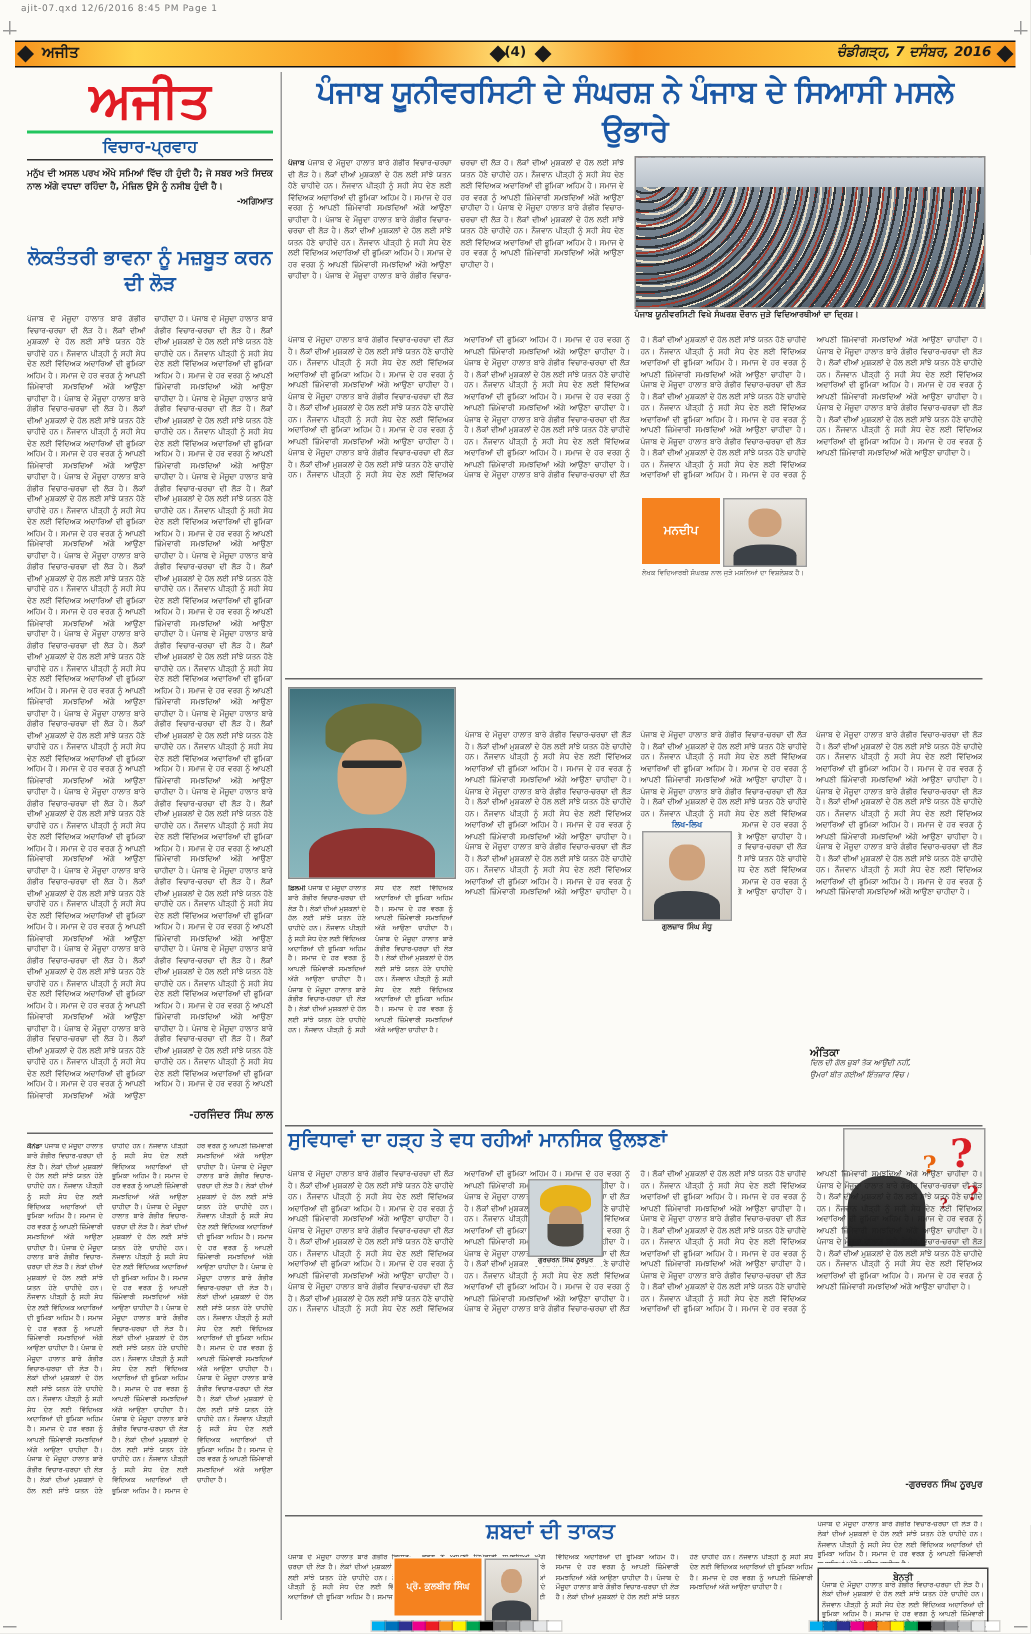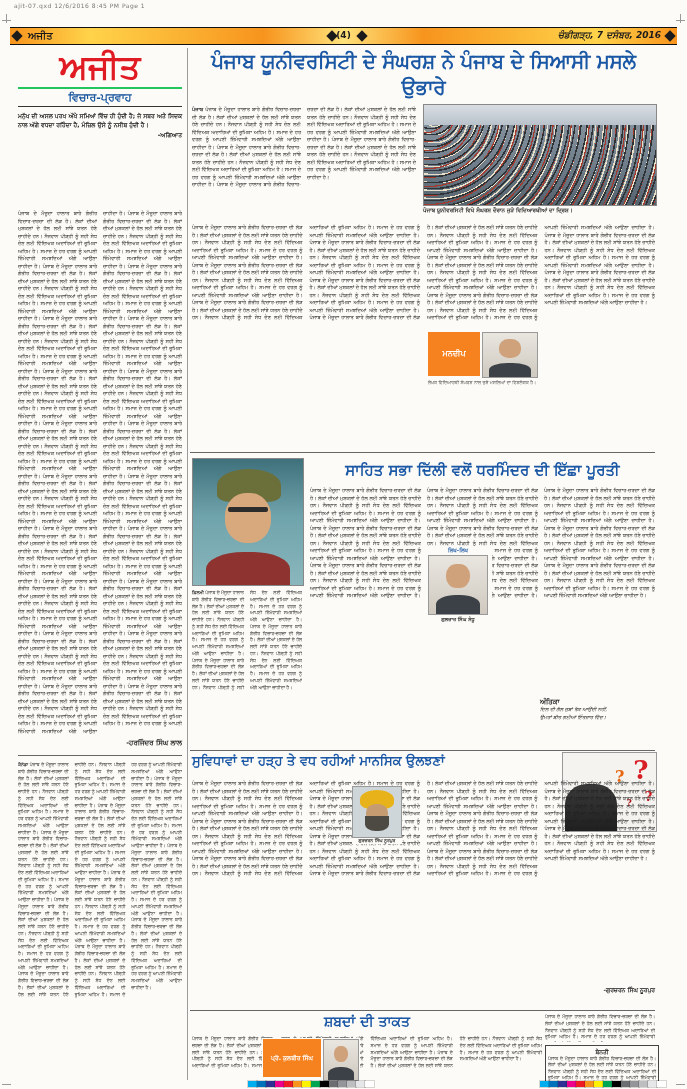--- a/index.html
+++ b/index.html
@@ -162,20 +162,21 @@
   <div class="abs" id="logo-block">
     <div id="logo-name">ਅਜੀਤ</div>
     <div id="logo-tagline">ਵਿਚਾਰ-ਪ੍ਰਵਾਹ</div>
   </div>
 
   <div class="abs" id="quote-block">
     <span>ਮਨੁੱਖ ਦੀ ਅਸਲ ਪਰਖ ਔਖੇ ਸਮਿਆਂ ਵਿੱਚ ਹੀ ਹੁੰਦੀ ਹੈ; ਜੋ ਸਬਰ ਅਤੇ ਸਿਦਕ ਨਾਲ ਅੱਗੇ ਵਧਦਾ ਰਹਿੰਦਾ ਹੈ, ਮੰਜ਼ਿਲ ਉਸੇ ਨੂੰ ਨਸੀਬ ਹੁੰਦੀ ਹੈ।</span>
     <span id="quote-author">-ਅਗਿਆਤ</span>
   </div>
 
+  <div class="abs" id="ed-headline">ਲੋਕਤੰਤਰੀ ਭਾਵਨਾ ਨੂੰ ਮਜ਼ਬੂਤ ਕਰਨ ਦੀ ਲੋੜ</div>
 
   <div class="abs body-text cols2" id="ed-body">
     <span>ਪੰਜਾਬ ਦੇ ਮੌਜੂਦਾ ਹਾਲਾਤ ਬਾਰੇ ਗੰਭੀਰ ਵਿਚਾਰ-ਚਰਚਾ ਦੀ ਲੋੜ ਹੈ। ਲੋਕਾਂ ਦੀਆਂ ਮੁਸ਼ਕਲਾਂ ਦੇ ਹੱਲ ਲਈ ਸਾਂਝੇ ਯਤਨ ਹੋਣੇ ਚਾਹੀਦੇ ਹਨ। ਨੌਜਵਾਨ ਪੀੜ੍ਹੀ ਨੂੰ ਸਹੀ ਸੇਧ ਦੇਣ ਲਈ ਵਿੱਦਿਅਕ ਅਦਾਰਿਆਂ ਦੀ ਭੂਮਿਕਾ ਅਹਿਮ ਹੈ। ਸਮਾਜ ਦੇ ਹਰ ਵਰਗ ਨੂੰ ਆਪਣੀ ਜ਼ਿੰਮੇਵਾਰੀ ਸਮਝਦਿਆਂ ਅੱਗੇ ਆਉਣਾ ਚਾਹੀਦਾ ਹੈ। ਪੰਜਾਬ ਦੇ ਮੌਜੂਦਾ ਹਾਲਾਤ ਬਾਰੇ ਗੰਭੀਰ ਵਿਚਾਰ-ਚਰਚਾ ਦੀ ਲੋੜ ਹੈ। ਲੋਕਾਂ ਦੀਆਂ ਮੁਸ਼ਕਲਾਂ ਦੇ ਹੱਲ ਲਈ ਸਾਂਝੇ ਯਤਨ ਹੋਣੇ ਚਾਹੀਦੇ ਹਨ। ਨੌਜਵਾਨ ਪੀੜ੍ਹੀ ਨੂੰ ਸਹੀ ਸੇਧ ਦੇਣ ਲਈ ਵਿੱਦਿਅਕ ਅਦਾਰਿਆਂ ਦੀ ਭੂਮਿਕਾ ਅਹਿਮ ਹੈ। ਸਮਾਜ ਦੇ ਹਰ ਵਰਗ ਨੂੰ ਆਪਣੀ ਜ਼ਿੰਮੇਵਾਰੀ ਸਮਝਦਿਆਂ ਅੱਗੇ ਆਉਣਾ ਚਾਹੀਦਾ ਹੈ। ਪੰਜਾਬ ਦੇ ਮੌਜੂਦਾ ਹਾਲਾਤ ਬਾਰੇ ਗੰਭੀਰ ਵਿਚਾਰ-ਚਰਚਾ ਦੀ ਲੋੜ ਹੈ। ਲੋਕਾਂ ਦੀਆਂ ਮੁਸ਼ਕਲਾਂ ਦੇ ਹੱਲ ਲਈ ਸਾਂਝੇ ਯਤਨ ਹੋਣੇ ਚਾਹੀਦੇ ਹਨ। ਨੌਜਵਾਨ ਪੀੜ੍ਹੀ ਨੂੰ ਸਹੀ ਸੇਧ ਦੇਣ ਲਈ ਵਿੱਦਿਅਕ ਅਦਾਰਿਆਂ ਦੀ ਭੂਮਿਕਾ ਅਹਿਮ ਹੈ। ਸਮਾਜ ਦੇ ਹਰ ਵਰਗ ਨੂੰ ਆਪਣੀ ਜ਼ਿੰਮੇਵਾਰੀ ਸਮਝਦਿਆਂ ਅੱਗੇ ਆਉਣਾ ਚਾਹੀਦਾ ਹੈ। ਪੰਜਾਬ ਦੇ ਮੌਜੂਦਾ ਹਾਲਾਤ ਬਾਰੇ ਗੰਭੀਰ ਵਿਚਾਰ-ਚਰਚਾ ਦੀ ਲੋੜ ਹੈ। ਲੋਕਾਂ ਦੀਆਂ ਮੁਸ਼ਕਲਾਂ ਦੇ ਹੱਲ ਲਈ ਸਾਂਝੇ ਯਤਨ ਹੋਣੇ ਚਾਹੀਦੇ ਹਨ। ਨੌਜਵਾਨ ਪੀੜ੍ਹੀ ਨੂੰ ਸਹੀ ਸੇਧ ਦੇਣ ਲਈ ਵਿੱਦਿਅਕ ਅਦਾਰਿਆਂ ਦੀ ਭੂਮਿਕਾ ਅਹਿਮ ਹੈ। ਸਮਾਜ ਦੇ ਹਰ ਵਰਗ ਨੂੰ ਆਪਣੀ ਜ਼ਿੰਮੇਵਾਰੀ ਸਮਝਦਿਆਂ ਅੱਗੇ ਆਉਣਾ ਚਾਹੀਦਾ ਹੈ। ਪੰਜਾਬ ਦੇ ਮੌਜੂਦਾ ਹਾਲਾਤ ਬਾਰੇ ਗੰਭੀਰ ਵਿਚਾਰ-ਚਰਚਾ ਦੀ ਲੋੜ ਹੈ। ਲੋਕਾਂ ਦੀਆਂ ਮੁਸ਼ਕਲਾਂ ਦੇ ਹੱਲ ਲਈ ਸਾਂਝੇ ਯਤਨ ਹੋਣੇ ਚਾਹੀਦੇ ਹਨ। ਨੌਜਵਾਨ ਪੀੜ੍ਹੀ ਨੂੰ ਸਹੀ ਸੇਧ ਦੇਣ ਲਈ ਵਿੱਦਿਅਕ ਅਦਾਰਿਆਂ ਦੀ ਭੂਮਿਕਾ ਅਹਿਮ ਹੈ। ਸਮਾਜ ਦੇ ਹਰ ਵਰਗ ਨੂੰ ਆਪਣੀ ਜ਼ਿੰਮੇਵਾਰੀ ਸਮਝਦਿਆਂ ਅੱਗੇ ਆਉਣਾ ਚਾਹੀਦਾ ਹੈ। ਪੰਜਾਬ ਦੇ ਮੌਜੂਦਾ ਹਾਲਾਤ ਬਾਰੇ ਗੰਭੀਰ ਵਿਚਾਰ-ਚਰਚਾ ਦੀ ਲੋੜ ਹੈ। ਲੋਕਾਂ ਦੀਆਂ ਮੁਸ਼ਕਲਾਂ ਦੇ ਹੱਲ ਲਈ ਸਾਂਝੇ ਯਤਨ ਹੋਣੇ ਚਾਹੀਦੇ ਹਨ। ਨੌਜਵਾਨ ਪੀੜ੍ਹੀ ਨੂੰ ਸਹੀ ਸੇਧ ਦੇਣ ਲਈ ਵਿੱਦਿਅਕ ਅਦਾਰਿਆਂ ਦੀ ਭੂਮਿਕਾ ਅਹਿਮ ਹੈ। ਸਮਾਜ ਦੇ ਹਰ ਵਰਗ ਨੂੰ ਆਪਣੀ ਜ਼ਿੰਮੇਵਾਰੀ ਸਮਝਦਿਆਂ ਅੱਗੇ ਆਉਣਾ ਚਾਹੀਦਾ ਹੈ। ਪੰਜਾਬ ਦੇ ਮੌਜੂਦਾ ਹਾਲਾਤ ਬਾਰੇ ਗੰਭੀਰ ਵਿਚਾਰ-ਚਰਚਾ ਦੀ ਲੋੜ ਹੈ। ਲੋਕਾਂ ਦੀਆਂ ਮੁਸ਼ਕਲਾਂ ਦੇ ਹੱਲ ਲਈ ਸਾਂਝੇ ਯਤਨ ਹੋਣੇ ਚਾਹੀਦੇ ਹਨ। ਨੌਜਵਾਨ ਪੀੜ੍ਹੀ ਨੂੰ ਸਹੀ ਸੇਧ ਦੇਣ ਲਈ ਵਿੱਦਿਅਕ ਅਦਾਰਿਆਂ ਦੀ ਭੂਮਿਕਾ ਅਹਿਮ ਹੈ। ਸਮਾਜ ਦੇ ਹਰ ਵਰਗ ਨੂੰ ਆਪਣੀ ਜ਼ਿੰਮੇਵਾਰੀ ਸਮਝਦਿਆਂ ਅੱਗੇ ਆਉਣਾ ਚਾਹੀਦਾ ਹੈ। ਪੰਜਾਬ ਦੇ ਮੌਜੂਦਾ ਹਾਲਾਤ ਬਾਰੇ ਗੰਭੀਰ ਵਿਚਾਰ-ਚਰਚਾ ਦੀ ਲੋੜ ਹੈ। ਲੋਕਾਂ ਦੀਆਂ ਮੁਸ਼ਕਲਾਂ ਦੇ ਹੱਲ ਲਈ ਸਾਂਝੇ ਯਤਨ ਹੋਣੇ ਚਾਹੀਦੇ ਹਨ। ਨੌਜਵਾਨ ਪੀੜ੍ਹੀ ਨੂੰ ਸਹੀ ਸੇਧ ਦੇਣ ਲਈ ਵਿੱਦਿਅਕ ਅਦਾਰਿਆਂ ਦੀ ਭੂਮਿਕਾ ਅਹਿਮ ਹੈ। ਸਮਾਜ ਦੇ ਹਰ ਵਰਗ ਨੂੰ ਆਪਣੀ ਜ਼ਿੰਮੇਵਾਰੀ ਸਮਝਦਿਆਂ ਅੱਗੇ ਆਉਣਾ ਚਾਹੀਦਾ ਹੈ। ਪੰਜਾਬ ਦੇ ਮੌਜੂਦਾ ਹਾਲਾਤ ਬਾਰੇ ਗੰਭੀਰ ਵਿਚਾਰ-ਚਰਚਾ ਦੀ ਲੋੜ ਹੈ। ਲੋਕਾਂ ਦੀਆਂ ਮੁਸ਼ਕਲਾਂ ਦੇ ਹੱਲ ਲਈ ਸਾਂਝੇ ਯਤਨ ਹੋਣੇ ਚਾਹੀਦੇ ਹਨ। ਨੌਜਵਾਨ ਪੀੜ੍ਹੀ ਨੂੰ ਸਹੀ ਸੇਧ ਦੇਣ ਲਈ ਵਿੱਦਿਅਕ ਅਦਾਰਿਆਂ ਦੀ ਭੂਮਿਕਾ ਅਹਿਮ ਹੈ। ਸਮਾਜ ਦੇ ਹਰ ਵਰਗ ਨੂੰ ਆਪਣੀ ਜ਼ਿੰਮੇਵਾਰੀ ਸਮਝਦਿਆਂ ਅੱਗੇ ਆਉਣਾ ਚਾਹੀਦਾ ਹੈ। ਪੰਜਾਬ ਦੇ ਮੌਜੂਦਾ ਹਾਲਾਤ ਬਾਰੇ ਗੰਭੀਰ ਵਿਚਾਰ-ਚਰਚਾ ਦੀ ਲੋੜ ਹੈ। ਲੋਕਾਂ ਦੀਆਂ ਮੁਸ਼ਕਲਾਂ ਦੇ ਹੱਲ ਲਈ ਸਾਂਝੇ ਯਤਨ ਹੋਣੇ ਚਾਹੀਦੇ ਹਨ। ਨੌਜਵਾਨ ਪੀੜ੍ਹੀ ਨੂੰ ਸਹੀ ਸੇਧ ਦੇਣ ਲਈ ਵਿੱਦਿਅਕ ਅਦਾਰਿਆਂ ਦੀ ਭੂਮਿਕਾ ਅਹਿਮ ਹੈ। ਸਮਾਜ ਦੇ ਹਰ ਵਰਗ ਨੂੰ ਆਪਣੀ ਜ਼ਿੰਮੇਵਾਰੀ ਸਮਝਦਿਆਂ ਅੱਗੇ ਆਉਣਾ ਚਾਹੀਦਾ ਹੈ। ਪੰਜਾਬ ਦੇ ਮੌਜੂਦਾ ਹਾਲਾਤ ਬਾਰੇ ਗੰਭੀਰ ਵਿਚਾਰ-ਚਰਚਾ ਦੀ ਲੋੜ ਹੈ। ਲੋਕਾਂ ਦੀਆਂ ਮੁਸ਼ਕਲਾਂ ਦੇ ਹੱਲ ਲਈ ਸਾਂਝੇ ਯਤਨ ਹੋਣੇ ਚਾਹੀਦੇ ਹਨ। ਨੌਜਵਾਨ ਪੀੜ੍ਹੀ ਨੂੰ ਸਹੀ ਸੇਧ ਦੇਣ ਲਈ ਵਿੱਦਿਅਕ ਅਦਾਰਿਆਂ ਦੀ ਭੂਮਿਕਾ ਅਹਿਮ ਹੈ। ਸਮਾਜ ਦੇ ਹਰ ਵਰਗ ਨੂੰ ਆਪਣੀ ਜ਼ਿੰਮੇਵਾਰੀ ਸਮਝਦਿਆਂ ਅੱਗੇ ਆਉਣਾ ਚਾਹੀਦਾ ਹੈ। ਪੰਜਾਬ ਦੇ ਮੌਜੂਦਾ ਹਾਲਾਤ ਬਾਰੇ ਗੰਭੀਰ ਵਿਚਾਰ-ਚਰਚਾ ਦੀ ਲੋੜ ਹੈ। ਲੋਕਾਂ ਦੀਆਂ ਮੁਸ਼ਕਲਾਂ ਦੇ ਹੱਲ ਲਈ ਸਾਂਝੇ ਯਤਨ ਹੋਣੇ ਚਾਹੀਦੇ ਹਨ। ਨੌਜਵਾਨ ਪੀੜ੍ਹੀ ਨੂੰ ਸਹੀ ਸੇਧ ਦੇਣ ਲਈ ਵਿੱਦਿਅਕ ਅਦਾਰਿਆਂ ਦੀ ਭੂਮਿਕਾ ਅਹਿਮ ਹੈ। ਸਮਾਜ ਦੇ ਹਰ ਵਰਗ ਨੂੰ ਆਪਣੀ ਜ਼ਿੰਮੇਵਾਰੀ ਸਮਝਦਿਆਂ ਅੱਗੇ ਆਉਣਾ ਚਾਹੀਦਾ ਹੈ। ਪੰਜਾਬ ਦੇ ਮੌਜੂਦਾ ਹਾਲਾਤ ਬਾਰੇ ਗੰਭੀਰ ਵਿਚਾਰ-ਚਰਚਾ ਦੀ ਲੋੜ ਹੈ। ਲੋਕਾਂ ਦੀਆਂ ਮੁਸ਼ਕਲਾਂ ਦੇ ਹੱਲ ਲਈ ਸਾਂਝੇ ਯਤਨ ਹੋਣੇ ਚਾਹੀਦੇ ਹਨ। ਨੌਜਵਾਨ ਪੀੜ੍ਹੀ ਨੂੰ ਸਹੀ ਸੇਧ ਦੇਣ ਲਈ ਵਿੱਦਿਅਕ ਅਦਾਰਿਆਂ ਦੀ ਭੂਮਿਕਾ ਅਹਿਮ ਹੈ। ਸਮਾਜ ਦੇ ਹਰ ਵਰਗ ਨੂੰ ਆਪਣੀ ਜ਼ਿੰਮੇਵਾਰੀ ਸਮਝਦਿਆਂ ਅੱਗੇ ਆਉਣਾ ਚਾਹੀਦਾ ਹੈ। ਪੰਜਾਬ ਦੇ ਮੌਜੂਦਾ ਹਾਲਾਤ ਬਾਰੇ ਗੰਭੀਰ ਵਿਚਾਰ-ਚਰਚਾ ਦੀ ਲੋੜ ਹੈ। ਲੋਕਾਂ ਦੀਆਂ ਮੁਸ਼ਕਲਾਂ ਦੇ ਹੱਲ ਲਈ ਸਾਂਝੇ ਯਤਨ ਹੋਣੇ ਚਾਹੀਦੇ ਹਨ। ਨੌਜਵਾਨ ਪੀੜ੍ਹੀ ਨੂੰ ਸਹੀ ਸੇਧ ਦੇਣ ਲਈ ਵਿੱਦਿਅਕ ਅਦਾਰਿਆਂ ਦੀ ਭੂਮਿਕਾ ਅਹਿਮ ਹੈ। ਸਮਾਜ ਦੇ ਹਰ ਵਰਗ ਨੂੰ ਆਪਣੀ ਜ਼ਿੰਮੇਵਾਰੀ ਸਮਝਦਿਆਂ ਅੱਗੇ ਆਉਣਾ ਚਾਹੀਦਾ ਹੈ। ਪੰਜਾਬ ਦੇ ਮੌਜੂਦਾ ਹਾਲਾਤ ਬਾਰੇ ਗੰਭੀਰ ਵਿਚਾਰ-ਚਰਚਾ ਦੀ ਲੋੜ ਹੈ। ਲੋਕਾਂ ਦੀਆਂ ਮੁਸ਼ਕਲਾਂ ਦੇ ਹੱਲ ਲਈ ਸਾਂਝੇ ਯਤਨ ਹੋਣੇ ਚਾਹੀਦੇ ਹਨ। ਨੌਜਵਾਨ ਪੀੜ੍ਹੀ ਨੂੰ ਸਹੀ ਸੇਧ ਦੇਣ ਲਈ ਵਿੱਦਿਅਕ ਅਦਾਰਿਆਂ ਦੀ ਭੂਮਿਕਾ ਅਹਿਮ ਹੈ। ਸਮਾਜ ਦੇ ਹਰ ਵਰਗ ਨੂੰ ਆਪਣੀ ਜ਼ਿੰਮੇਵਾਰੀ ਸਮਝਦਿਆਂ ਅੱਗੇ ਆਉਣਾ ਚਾਹੀਦਾ ਹੈ। ਪੰਜਾਬ ਦੇ ਮੌਜੂਦਾ ਹਾਲਾਤ ਬਾਰੇ ਗੰਭੀਰ ਵਿਚਾਰ-ਚਰਚਾ ਦੀ ਲੋੜ ਹੈ। ਲੋਕਾਂ ਦੀਆਂ ਮੁਸ਼ਕਲਾਂ ਦੇ ਹੱਲ ਲਈ ਸਾਂਝੇ ਯਤਨ ਹੋਣੇ ਚਾਹੀਦੇ ਹਨ। ਨੌਜਵਾਨ ਪੀੜ੍ਹੀ ਨੂੰ ਸਹੀ ਸੇਧ ਦੇਣ ਲਈ ਵਿੱਦਿਅਕ ਅਦਾਰਿਆਂ ਦੀ ਭੂਮਿਕਾ ਅਹਿਮ ਹੈ। ਸਮਾਜ ਦੇ ਹਰ ਵਰਗ ਨੂੰ ਆਪਣੀ ਜ਼ਿੰਮੇਵਾਰੀ ਸਮਝਦਿਆਂ ਅੱਗੇ ਆਉਣਾ ਚਾਹੀਦਾ ਹੈ। ਪੰਜਾਬ ਦੇ ਮੌਜੂਦਾ ਹਾਲਾਤ ਬਾਰੇ ਗੰਭੀਰ ਵਿਚਾਰ-ਚਰਚਾ ਦੀ ਲੋੜ ਹੈ। ਲੋਕਾਂ ਦੀਆਂ ਮੁਸ਼ਕਲਾਂ ਦੇ ਹੱਲ ਲਈ ਸਾਂਝੇ ਯਤਨ ਹੋਣੇ ਚਾਹੀਦੇ ਹਨ। ਨੌਜਵਾਨ ਪੀੜ੍ਹੀ ਨੂੰ ਸਹੀ ਸੇਧ ਦੇਣ ਲਈ ਵਿੱਦਿਅਕ ਅਦਾਰਿਆਂ ਦੀ ਭੂਮਿਕਾ ਅਹਿਮ ਹੈ। ਸਮਾਜ ਦੇ ਹਰ ਵਰਗ ਨੂੰ ਆਪਣੀ ਜ਼ਿੰਮੇਵਾਰੀ ਸਮਝਦਿਆਂ ਅੱਗੇ ਆਉਣਾ ਚਾਹੀਦਾ ਹੈ। ਪੰਜਾਬ ਦੇ ਮੌਜੂਦਾ ਹਾਲਾਤ ਬਾਰੇ ਗੰਭੀਰ ਵਿਚਾਰ-ਚਰਚਾ ਦੀ ਲੋੜ ਹੈ। ਲੋਕਾਂ ਦੀਆਂ ਮੁਸ਼ਕਲਾਂ ਦੇ ਹੱਲ ਲਈ ਸਾਂਝੇ ਯਤਨ ਹੋਣੇ ਚਾਹੀਦੇ ਹਨ। ਨੌਜਵਾਨ ਪੀੜ੍ਹੀ ਨੂੰ ਸਹੀ ਸੇਧ ਦੇਣ ਲਈ ਵਿੱਦਿਅਕ ਅਦਾਰਿਆਂ ਦੀ ਭੂਮਿਕਾ ਅਹਿਮ ਹੈ। ਸਮਾਜ ਦੇ ਹਰ ਵਰਗ ਨੂੰ ਆਪਣੀ ਜ਼ਿੰਮੇਵਾਰੀ ਸਮਝਦਿਆਂ ਅੱਗੇ ਆਉਣਾ ਚਾਹੀਦਾ ਹੈ। ਪੰਜਾਬ ਦੇ ਮੌਜੂਦਾ ਹਾਲਾਤ ਬਾਰੇ ਗੰਭੀਰ ਵਿਚਾਰ-ਚਰਚਾ ਦੀ ਲੋੜ ਹੈ। ਲੋਕਾਂ ਦੀਆਂ ਮੁਸ਼ਕਲਾਂ ਦੇ ਹੱਲ ਲਈ ਸਾਂਝੇ ਯਤਨ ਹੋਣੇ ਚਾਹੀਦੇ ਹਨ। ਨੌਜਵਾਨ ਪੀੜ੍ਹੀ ਨੂੰ ਸਹੀ ਸੇਧ ਦੇਣ ਲਈ ਵਿੱਦਿਅਕ ਅਦਾਰਿਆਂ ਦੀ ਭੂਮਿਕਾ ਅਹਿਮ ਹੈ। ਸਮਾਜ ਦੇ ਹਰ ਵਰਗ ਨੂੰ ਆਪਣੀ ਜ਼ਿੰਮੇਵਾਰੀ ਸਮਝਦਿਆਂ ਅੱਗੇ ਆਉਣਾ ਚਾਹੀਦਾ ਹੈ। ਪੰਜਾਬ ਦੇ ਮੌਜੂਦਾ ਹਾਲਾਤ ਬਾਰੇ ਗੰਭੀਰ ਵਿਚਾਰ-ਚਰਚਾ ਦੀ ਲੋੜ ਹੈ। ਲੋਕਾਂ ਦੀਆਂ ਮੁਸ਼ਕਲਾਂ ਦੇ ਹੱਲ ਲਈ ਸਾਂਝੇ ਯਤਨ ਹੋਣੇ ਚਾਹੀਦੇ ਹਨ। ਨੌਜਵਾਨ ਪੀੜ੍ਹੀ ਨੂੰ ਸਹੀ ਸੇਧ ਦੇਣ ਲਈ ਵਿੱਦਿਅਕ ਅਦਾਰਿਆਂ ਦੀ ਭੂਮਿਕਾ ਅਹਿਮ ਹੈ। ਸਮਾਜ ਦੇ ਹਰ ਵਰਗ ਨੂੰ ਆਪਣੀ ਜ਼ਿੰਮੇਵਾਰੀ ਸਮਝਦਿਆਂ ਅੱਗੇ ਆਉਣਾ ਚਾਹੀਦਾ ਹੈ। </span>
   </div>
 
   <div class="abs" id="ed-sign">-ਹਰਜਿੰਦਰ ਸਿੰਘ ਲਾਲ</div>
 
   <div class="abs body-text tiny cols3" id="ed2-body">
     <b>ਕੈਨੇਡਾ</b>
     <span>ਪੰਜਾਬ ਦੇ ਮੌਜੂਦਾ ਹਾਲਾਤ ਬਾਰੇ ਗੰਭੀਰ ਵਿਚਾਰ-ਚਰਚਾ ਦੀ ਲੋੜ ਹੈ। ਲੋਕਾਂ ਦੀਆਂ ਮੁਸ਼ਕਲਾਂ ਦੇ ਹੱਲ ਲਈ ਸਾਂਝੇ ਯਤਨ ਹੋਣੇ ਚਾਹੀਦੇ ਹਨ। ਨੌਜਵਾਨ ਪੀੜ੍ਹੀ ਨੂੰ ਸਹੀ ਸੇਧ ਦੇਣ ਲਈ ਵਿੱਦਿਅਕ ਅਦਾਰਿਆਂ ਦੀ ਭੂਮਿਕਾ ਅਹਿਮ ਹੈ। ਸਮਾਜ ਦੇ ਹਰ ਵਰਗ ਨੂੰ ਆਪਣੀ ਜ਼ਿੰਮੇਵਾਰੀ ਸਮਝਦਿਆਂ ਅੱਗੇ ਆਉਣਾ ਚਾਹੀਦਾ ਹੈ। ਪੰਜਾਬ ਦੇ ਮੌਜੂਦਾ ਹਾਲਾਤ ਬਾਰੇ ਗੰਭੀਰ ਵਿਚਾਰ-ਚਰਚਾ ਦੀ ਲੋੜ ਹੈ। ਲੋਕਾਂ ਦੀਆਂ ਮੁਸ਼ਕਲਾਂ ਦੇ ਹੱਲ ਲਈ ਸਾਂਝੇ ਯਤਨ ਹੋਣੇ ਚਾਹੀਦੇ ਹਨ। ਨੌਜਵਾਨ ਪੀੜ੍ਹੀ ਨੂੰ ਸਹੀ ਸੇਧ ਦੇਣ ਲਈ ਵਿੱਦਿਅਕ ਅਦਾਰਿਆਂ ਦੀ ਭੂਮਿਕਾ ਅਹਿਮ ਹੈ। ਸਮਾਜ ਦੇ ਹਰ ਵਰਗ ਨੂੰ ਆਪਣੀ ਜ਼ਿੰਮੇਵਾਰੀ ਸਮਝਦਿਆਂ ਅੱਗੇ ਆਉਣਾ ਚਾਹੀਦਾ ਹੈ। ਪੰਜਾਬ ਦੇ ਮੌਜੂਦਾ ਹਾਲਾਤ ਬਾਰੇ ਗੰਭੀਰ ਵਿਚਾਰ-ਚਰਚਾ ਦੀ ਲੋੜ ਹੈ। ਲੋਕਾਂ ਦੀਆਂ ਮੁਸ਼ਕਲਾਂ ਦੇ ਹੱਲ ਲਈ ਸਾਂਝੇ ਯਤਨ ਹੋਣੇ ਚਾਹੀਦੇ ਹਨ। ਨੌਜਵਾਨ ਪੀੜ੍ਹੀ ਨੂੰ ਸਹੀ ਸੇਧ ਦੇਣ ਲਈ ਵਿੱਦਿਅਕ ਅਦਾਰਿਆਂ ਦੀ ਭੂਮਿਕਾ ਅਹਿਮ ਹੈ। ਸਮਾਜ ਦੇ ਹਰ ਵਰਗ ਨੂੰ ਆਪਣੀ ਜ਼ਿੰਮੇਵਾਰੀ ਸਮਝਦਿਆਂ ਅੱਗੇ ਆਉਣਾ ਚਾਹੀਦਾ ਹੈ। ਪੰਜਾਬ ਦੇ ਮੌਜੂਦਾ ਹਾਲਾਤ ਬਾਰੇ ਗੰਭੀਰ ਵਿਚਾਰ-ਚਰਚਾ ਦੀ ਲੋੜ ਹੈ। ਲੋਕਾਂ ਦੀਆਂ ਮੁਸ਼ਕਲਾਂ ਦੇ ਹੱਲ ਲਈ ਸਾਂਝੇ ਯਤਨ ਹੋਣੇ ਚਾਹੀਦੇ ਹਨ। ਨੌਜਵਾਨ ਪੀੜ੍ਹੀ ਨੂੰ ਸਹੀ ਸੇਧ ਦੇਣ ਲਈ ਵਿੱਦਿਅਕ ਅਦਾਰਿਆਂ ਦੀ ਭੂਮਿਕਾ ਅਹਿਮ ਹੈ। ਸਮਾਜ ਦੇ ਹਰ ਵਰਗ ਨੂੰ ਆਪਣੀ ਜ਼ਿੰਮੇਵਾਰੀ ਸਮਝਦਿਆਂ ਅੱਗੇ ਆਉਣਾ ਚਾਹੀਦਾ ਹੈ। ਪੰਜਾਬ ਦੇ ਮੌਜੂਦਾ ਹਾਲਾਤ ਬਾਰੇ ਗੰਭੀਰ ਵਿਚਾਰ-ਚਰਚਾ ਦੀ ਲੋੜ ਹੈ। ਲੋਕਾਂ ਦੀਆਂ ਮੁਸ਼ਕਲਾਂ ਦੇ ਹੱਲ ਲਈ ਸਾਂਝੇ ਯਤਨ ਹੋਣੇ ਚਾਹੀਦੇ ਹਨ। ਨੌਜਵਾਨ ਪੀੜ੍ਹੀ ਨੂੰ ਸਹੀ ਸੇਧ ਦੇਣ ਲਈ ਵਿੱਦਿਅਕ ਅਦਾਰਿਆਂ ਦੀ ਭੂਮਿਕਾ ਅਹਿਮ ਹੈ। ਸਮਾਜ ਦੇ ਹਰ ਵਰਗ ਨੂੰ ਆਪਣੀ ਜ਼ਿੰਮੇਵਾਰੀ ਸਮਝਦਿਆਂ ਅੱਗੇ ਆਉਣਾ ਚਾਹੀਦਾ ਹੈ। ਪੰਜਾਬ ਦੇ ਮੌਜੂਦਾ ਹਾਲਾਤ ਬਾਰੇ ਗੰਭੀਰ ਵਿਚਾਰ-ਚਰਚਾ ਦੀ ਲੋੜ ਹੈ। ਲੋਕਾਂ ਦੀਆਂ ਮੁਸ਼ਕਲਾਂ ਦੇ ਹੱਲ ਲਈ ਸਾਂਝੇ ਯਤਨ ਹੋਣੇ ਚਾਹੀਦੇ ਹਨ। ਨੌਜਵਾਨ ਪੀੜ੍ਹੀ ਨੂੰ ਸਹੀ ਸੇਧ ਦੇਣ ਲਈ ਵਿੱਦਿਅਕ ਅਦਾਰਿਆਂ ਦੀ ਭੂਮਿਕਾ ਅਹਿਮ ਹੈ। ਸਮਾਜ ਦੇ ਹਰ ਵਰਗ ਨੂੰ ਆਪਣੀ ਜ਼ਿੰਮੇਵਾਰੀ ਸਮਝਦਿਆਂ ਅੱਗੇ ਆਉਣਾ ਚਾਹੀਦਾ ਹੈ। ਪੰਜਾਬ ਦੇ ਮੌਜੂਦਾ ਹਾਲਾਤ ਬਾਰੇ ਗੰਭੀਰ ਵਿਚਾਰ-ਚਰਚਾ ਦੀ ਲੋੜ ਹੈ। ਲੋਕਾਂ ਦੀਆਂ ਮੁਸ਼ਕਲਾਂ ਦੇ ਹੱਲ ਲਈ ਸਾਂਝੇ ਯਤਨ ਹੋਣੇ ਚਾਹੀਦੇ ਹਨ। ਨੌਜਵਾਨ ਪੀੜ੍ਹੀ ਨੂੰ ਸਹੀ ਸੇਧ ਦੇਣ ਲਈ ਵਿੱਦਿਅਕ ਅਦਾਰਿਆਂ ਦੀ ਭੂਮਿਕਾ ਅਹਿਮ ਹੈ। ਸਮਾਜ ਦੇ ਹਰ ਵਰਗ ਨੂੰ ਆਪਣੀ ਜ਼ਿੰਮੇਵਾਰੀ ਸਮਝਦਿਆਂ ਅੱਗੇ ਆਉਣਾ ਚਾਹੀਦਾ ਹੈ। ਪੰਜਾਬ ਦੇ ਮੌਜੂਦਾ ਹਾਲਾਤ ਬਾਰੇ ਗੰਭੀਰ ਵਿਚਾਰ-ਚਰਚਾ ਦੀ ਲੋੜ ਹੈ। ਲੋਕਾਂ ਦੀਆਂ ਮੁਸ਼ਕਲਾਂ ਦੇ ਹੱਲ ਲਈ ਸਾਂਝੇ ਯਤਨ ਹੋਣੇ ਚਾਹੀਦੇ ਹਨ। ਨੌਜਵਾਨ ਪੀੜ੍ਹੀ ਨੂੰ ਸਹੀ ਸੇਧ ਦੇਣ ਲਈ ਵਿੱਦਿਅਕ ਅਦਾਰਿਆਂ ਦੀ ਭੂਮਿਕਾ ਅਹਿਮ ਹੈ। ਸਮਾਜ ਦੇ ਹਰ ਵਰਗ ਨੂੰ ਆਪਣੀ ਜ਼ਿੰਮੇਵਾਰੀ ਸਮਝਦਿਆਂ ਅੱਗੇ ਆਉਣਾ ਚਾਹੀਦਾ ਹੈ। ਪੰਜਾਬ ਦੇ ਮੌਜੂਦਾ ਹਾਲਾਤ ਬਾਰੇ ਗੰਭੀਰ ਵਿਚਾਰ-ਚਰਚਾ ਦੀ ਲੋੜ ਹੈ। ਲੋਕਾਂ ਦੀਆਂ ਮੁਸ਼ਕਲਾਂ ਦੇ ਹੱਲ ਲਈ ਸਾਂਝੇ ਯਤਨ ਹੋਣੇ ਚਾਹੀਦੇ ਹਨ। ਨੌਜਵਾਨ ਪੀੜ੍ਹੀ ਨੂੰ ਸਹੀ ਸੇਧ ਦੇਣ ਲਈ ਵਿੱਦਿਅਕ ਅਦਾਰਿਆਂ ਦੀ ਭੂਮਿਕਾ ਅਹਿਮ ਹੈ। ਸਮਾਜ ਦੇ ਹਰ ਵਰਗ ਨੂੰ ਆਪਣੀ ਜ਼ਿੰਮੇਵਾਰੀ ਸਮਝਦਿਆਂ ਅੱਗੇ ਆਉਣਾ ਚਾਹੀਦਾ ਹੈ। ਪੰਜਾਬ ਦੇ ਮੌਜੂਦਾ ਹਾਲਾਤ ਬਾਰੇ ਗੰਭੀਰ ਵਿਚਾਰ-ਚਰਚਾ ਦੀ ਲੋੜ ਹੈ। ਲੋਕਾਂ ਦੀਆਂ ਮੁਸ਼ਕਲਾਂ ਦੇ ਹੱਲ ਲਈ ਸਾਂਝੇ ਯਤਨ ਹੋਣੇ ਚਾਹੀਦੇ ਹਨ। ਨੌਜਵਾਨ ਪੀੜ੍ਹੀ ਨੂੰ ਸਹੀ ਸੇਧ ਦੇਣ ਲਈ ਵਿੱਦਿਅਕ ਅਦਾਰਿਆਂ ਦੀ ਭੂਮਿਕਾ ਅਹਿਮ ਹੈ। ਸਮਾਜ ਦੇ ਹਰ ਵਰਗ ਨੂੰ ਆਪਣੀ ਜ਼ਿੰਮੇਵਾਰੀ ਸਮਝਦਿਆਂ ਅੱਗੇ ਆਉਣਾ ਚਾਹੀਦਾ ਹੈ। </span>
@@ -206,21 +207,20 @@
     <div id="author-note">ਲੇਖਕ ਵਿਦਿਆਰਥੀ ਸੰਘਰਸ਼ ਨਾਲ ਜੁੜੇ ਮਸਲਿਆਂ ਦਾ ਵਿਸ਼ਲੇਸ਼ਕ ਹੈ।</div>
   </div>
 
   <div class="abs" id="dharmendra-photo">
     <span id="dh-cap"></span>
     <span id="dh-face"></span>
     <span id="dh-glasses"></span>
     <span id="dh-scarf"></span>
   </div>
 
-  <div class="abs" id="sahit-headline">ਸਾਹਿਤ ਸਭਾ ਦਿੱਲੀ ਵਲੋਂ ਧਰਮਿੰਦਰ ਦੀ ਇੱਛਾ ਪੂਰਤੀ</div>
 
   <div class="abs body-text cols3" id="sahit-body">
     <span>ਪੰਜਾਬ ਦੇ ਮੌਜੂਦਾ ਹਾਲਾਤ ਬਾਰੇ ਗੰਭੀਰ ਵਿਚਾਰ-ਚਰਚਾ ਦੀ ਲੋੜ ਹੈ। ਲੋਕਾਂ ਦੀਆਂ ਮੁਸ਼ਕਲਾਂ ਦੇ ਹੱਲ ਲਈ ਸਾਂਝੇ ਯਤਨ ਹੋਣੇ ਚਾਹੀਦੇ ਹਨ। ਨੌਜਵਾਨ ਪੀੜ੍ਹੀ ਨੂੰ ਸਹੀ ਸੇਧ ਦੇਣ ਲਈ ਵਿੱਦਿਅਕ ਅਦਾਰਿਆਂ ਦੀ ਭੂਮਿਕਾ ਅਹਿਮ ਹੈ। ਸਮਾਜ ਦੇ ਹਰ ਵਰਗ ਨੂੰ ਆਪਣੀ ਜ਼ਿੰਮੇਵਾਰੀ ਸਮਝਦਿਆਂ ਅੱਗੇ ਆਉਣਾ ਚਾਹੀਦਾ ਹੈ। ਪੰਜਾਬ ਦੇ ਮੌਜੂਦਾ ਹਾਲਾਤ ਬਾਰੇ ਗੰਭੀਰ ਵਿਚਾਰ-ਚਰਚਾ ਦੀ ਲੋੜ ਹੈ। ਲੋਕਾਂ ਦੀਆਂ ਮੁਸ਼ਕਲਾਂ ਦੇ ਹੱਲ ਲਈ ਸਾਂਝੇ ਯਤਨ ਹੋਣੇ ਚਾਹੀਦੇ ਹਨ। ਨੌਜਵਾਨ ਪੀੜ੍ਹੀ ਨੂੰ ਸਹੀ ਸੇਧ ਦੇਣ ਲਈ ਵਿੱਦਿਅਕ ਅਦਾਰਿਆਂ ਦੀ ਭੂਮਿਕਾ ਅਹਿਮ ਹੈ। ਸਮਾਜ ਦੇ ਹਰ ਵਰਗ ਨੂੰ ਆਪਣੀ ਜ਼ਿੰਮੇਵਾਰੀ ਸਮਝਦਿਆਂ ਅੱਗੇ ਆਉਣਾ ਚਾਹੀਦਾ ਹੈ। ਪੰਜਾਬ ਦੇ ਮੌਜੂਦਾ ਹਾਲਾਤ ਬਾਰੇ ਗੰਭੀਰ ਵਿਚਾਰ-ਚਰਚਾ ਦੀ ਲੋੜ ਹੈ। ਲੋਕਾਂ ਦੀਆਂ ਮੁਸ਼ਕਲਾਂ ਦੇ ਹੱਲ ਲਈ ਸਾਂਝੇ ਯਤਨ ਹੋਣੇ ਚਾਹੀਦੇ ਹਨ। ਨੌਜਵਾਨ ਪੀੜ੍ਹੀ ਨੂੰ ਸਹੀ ਸੇਧ ਦੇਣ ਲਈ ਵਿੱਦਿਅਕ ਅਦਾਰਿਆਂ ਦੀ ਭੂਮਿਕਾ ਅਹਿਮ ਹੈ। ਸਮਾਜ ਦੇ ਹਰ ਵਰਗ ਨੂੰ ਆਪਣੀ ਜ਼ਿੰਮੇਵਾਰੀ ਸਮਝਦਿਆਂ ਅੱਗੇ ਆਉਣਾ ਚਾਹੀਦਾ ਹੈ। ਪੰਜਾਬ ਦੇ ਮੌਜੂਦਾ ਹਾਲਾਤ ਬਾਰੇ ਗੰਭੀਰ ਵਿਚਾਰ-ਚਰਚਾ ਦੀ ਲੋੜ ਹੈ। ਲੋਕਾਂ ਦੀਆਂ ਮੁਸ਼ਕਲਾਂ ਦੇ ਹੱਲ ਲਈ ਸਾਂਝੇ ਯਤਨ ਹੋਣੇ ਚਾਹੀਦੇ ਹਨ। ਨੌਜਵਾਨ ਪੀੜ੍ਹੀ ਨੂੰ ਸਹੀ ਸੇਧ ਦੇਣ ਲਈ ਵਿੱਦਿਅਕ ਅਦਾਰਿਆਂ ਦੀ ਭੂਮਿਕਾ ਅਹਿਮ ਹੈ। ਸਮਾਜ ਦੇ ਹਰ ਵਰਗ ਨੂੰ ਆਪਣੀ ਜ਼ਿੰਮੇਵਾਰੀ ਸਮਝਦਿਆਂ ਅੱਗੇ ਆਉਣਾ ਚਾਹੀਦਾ ਹੈ। ਪੰਜਾਬ ਦੇ ਮੌਜੂਦਾ ਹਾਲਾਤ ਬਾਰੇ ਗੰਭੀਰ ਵਿਚਾਰ-ਚਰਚਾ ਦੀ ਲੋੜ ਹੈ। ਲੋਕਾਂ ਦੀਆਂ ਮੁਸ਼ਕਲਾਂ ਦੇ ਹੱਲ ਲਈ ਸਾਂਝੇ ਯਤਨ ਹੋਣੇ ਚਾਹੀਦੇ ਹਨ। ਨੌਜਵਾਨ ਪੀੜ੍ਹੀ ਨੂੰ ਸਹੀ ਸੇਧ ਦੇਣ ਲਈ ਵਿੱਦਿਅਕ ਅਦਾਰਿਆਂ ਦੀ ਭੂਮਿਕਾ ਅਹਿਮ ਹੈ। ਸਮਾਜ ਦੇ ਹਰ ਵਰਗ ਨੂੰ ਆਪਣੀ ਜ਼ਿੰਮੇਵਾਰੀ ਸਮਝਦਿਆਂ ਅੱਗੇ ਆਉਣਾ ਚਾਹੀਦਾ ਹੈ। ਪੰਜਾਬ ਦੇ ਮੌਜੂਦਾ ਹਾਲਾਤ ਬਾਰੇ ਗੰਭੀਰ ਵਿਚਾਰ-ਚਰਚਾ ਦੀ ਲੋੜ ਹੈ। ਲੋਕਾਂ ਦੀਆਂ ਮੁਸ਼ਕਲਾਂ ਦੇ ਹੱਲ ਲਈ ਸਾਂਝੇ ਯਤਨ ਹੋਣੇ ਚਾਹੀਦੇ ਹਨ। ਨੌਜਵਾਨ ਪੀੜ੍ਹੀ ਨੂੰ ਸਹੀ ਸੇਧ ਦੇਣ ਲਈ ਵਿੱਦਿਅਕ ਅਦਾਰਿਆਂ ਦੀ ਭੂਮਿਕਾ ਅਹਿਮ ਹੈ। ਸਮਾਜ ਦੇ ਹਰ ਵਰਗ ਨੂੰ ਆਪਣੀ ਜ਼ਿੰਮੇਵਾਰੀ ਸਮਝਦਿਆਂ ਅੱਗੇ ਆਉਣਾ ਚਾਹੀਦਾ ਹੈ। ਪੰਜਾਬ ਦੇ ਮੌਜੂਦਾ ਹਾਲਾਤ ਬਾਰੇ ਗੰਭੀਰ ਵਿਚਾਰ-ਚਰਚਾ ਦੀ ਲੋੜ ਹੈ। ਲੋਕਾਂ ਦੀਆਂ ਮੁਸ਼ਕਲਾਂ ਦੇ ਹੱਲ ਲਈ ਸਾਂਝੇ ਯਤਨ ਹੋਣੇ ਚਾਹੀਦੇ ਹਨ। ਨੌਜਵਾਨ ਪੀੜ੍ਹੀ ਨੂੰ ਸਹੀ ਸੇਧ ਦੇਣ ਲਈ ਵਿੱਦਿਅਕ ਅਦਾਰਿਆਂ ਦੀ ਭੂਮਿਕਾ ਅਹਿਮ ਹੈ। ਸਮਾਜ ਦੇ ਹਰ ਵਰਗ ਨੂੰ ਆਪਣੀ ਜ਼ਿੰਮੇਵਾਰੀ ਸਮਝਦਿਆਂ ਅੱਗੇ ਆਉਣਾ ਚਾਹੀਦਾ ਹੈ। ਪੰਜਾਬ ਦੇ ਮੌਜੂਦਾ ਹਾਲਾਤ ਬਾਰੇ ਗੰਭੀਰ ਵਿਚਾਰ-ਚਰਚਾ ਦੀ ਲੋੜ ਹੈ। ਲੋਕਾਂ ਦੀਆਂ ਮੁਸ਼ਕਲਾਂ ਦੇ ਹੱਲ ਲਈ ਸਾਂਝੇ ਯਤਨ ਹੋਣੇ ਚਾਹੀਦੇ ਹਨ। ਨੌਜਵਾਨ ਪੀੜ੍ਹੀ ਨੂੰ ਸਹੀ ਸੇਧ ਦੇਣ ਲਈ ਵਿੱਦਿਅਕ ਅਦਾਰਿਆਂ ਦੀ ਭੂਮਿਕਾ ਅਹਿਮ ਹੈ। ਸਮਾਜ ਦੇ ਹਰ ਵਰਗ ਨੂੰ ਆਪਣੀ ਜ਼ਿੰਮੇਵਾਰੀ ਸਮਝਦਿਆਂ ਅੱਗੇ ਆਉਣਾ ਚਾਹੀਦਾ ਹੈ। ਪੰਜਾਬ ਦੇ ਮੌਜੂਦਾ ਹਾਲਾਤ ਬਾਰੇ ਗੰਭੀਰ ਵਿਚਾਰ-ਚਰਚਾ ਦੀ ਲੋੜ ਹੈ। ਲੋਕਾਂ ਦੀਆਂ ਮੁਸ਼ਕਲਾਂ ਦੇ ਹੱਲ ਲਈ ਸਾਂਝੇ ਯਤਨ ਹੋਣੇ ਚਾਹੀਦੇ ਹਨ। ਨੌਜਵਾਨ ਪੀੜ੍ਹੀ ਨੂੰ ਸਹੀ ਸੇਧ ਦੇਣ ਲਈ ਵਿੱਦਿਅਕ ਅਦਾਰਿਆਂ ਦੀ ਭੂਮਿਕਾ ਅਹਿਮ ਹੈ। ਸਮਾਜ ਦੇ ਹਰ ਵਰਗ ਨੂੰ ਆਪਣੀ ਜ਼ਿੰਮੇਵਾਰੀ ਸਮਝਦਿਆਂ ਅੱਗੇ ਆਉਣਾ ਚਾਹੀਦਾ ਹੈ। </span>
   </div>
 
   <div class="abs body-text tiny cols2" id="under-photo-body">
     <b>ਫ਼ਿਲਮੀ</b>
     <span>ਪੰਜਾਬ ਦੇ ਮੌਜੂਦਾ ਹਾਲਾਤ ਬਾਰੇ ਗੰਭੀਰ ਵਿਚਾਰ-ਚਰਚਾ ਦੀ ਲੋੜ ਹੈ। ਲੋਕਾਂ ਦੀਆਂ ਮੁਸ਼ਕਲਾਂ ਦੇ ਹੱਲ ਲਈ ਸਾਂਝੇ ਯਤਨ ਹੋਣੇ ਚਾਹੀਦੇ ਹਨ। ਨੌਜਵਾਨ ਪੀੜ੍ਹੀ ਨੂੰ ਸਹੀ ਸੇਧ ਦੇਣ ਲਈ ਵਿੱਦਿਅਕ ਅਦਾਰਿਆਂ ਦੀ ਭੂਮਿਕਾ ਅਹਿਮ ਹੈ। ਸਮਾਜ ਦੇ ਹਰ ਵਰਗ ਨੂੰ ਆਪਣੀ ਜ਼ਿੰਮੇਵਾਰੀ ਸਮਝਦਿਆਂ ਅੱਗੇ ਆਉਣਾ ਚਾਹੀਦਾ ਹੈ। ਪੰਜਾਬ ਦੇ ਮੌਜੂਦਾ ਹਾਲਾਤ ਬਾਰੇ ਗੰਭੀਰ ਵਿਚਾਰ-ਚਰਚਾ ਦੀ ਲੋੜ ਹੈ। ਲੋਕਾਂ ਦੀਆਂ ਮੁਸ਼ਕਲਾਂ ਦੇ ਹੱਲ ਲਈ ਸਾਂਝੇ ਯਤਨ ਹੋਣੇ ਚਾਹੀਦੇ ਹਨ। ਨੌਜਵਾਨ ਪੀੜ੍ਹੀ ਨੂੰ ਸਹੀ ਸੇਧ ਦੇਣ ਲਈ ਵਿੱਦਿਅਕ ਅਦਾਰਿਆਂ ਦੀ ਭੂਮਿਕਾ ਅਹਿਮ ਹੈ। ਸਮਾਜ ਦੇ ਹਰ ਵਰਗ ਨੂੰ ਆਪਣੀ ਜ਼ਿੰਮੇਵਾਰੀ ਸਮਝਦਿਆਂ ਅੱਗੇ ਆਉਣਾ ਚਾਹੀਦਾ ਹੈ। ਪੰਜਾਬ ਦੇ ਮੌਜੂਦਾ ਹਾਲਾਤ ਬਾਰੇ ਗੰਭੀਰ ਵਿਚਾਰ-ਚਰਚਾ ਦੀ ਲੋੜ ਹੈ। ਲੋਕਾਂ ਦੀਆਂ ਮੁਸ਼ਕਲਾਂ ਦੇ ਹੱਲ ਲਈ ਸਾਂਝੇ ਯਤਨ ਹੋਣੇ ਚਾਹੀਦੇ ਹਨ। ਨੌਜਵਾਨ ਪੀੜ੍ਹੀ ਨੂੰ ਸਹੀ ਸੇਧ ਦੇਣ ਲਈ ਵਿੱਦਿਅਕ ਅਦਾਰਿਆਂ ਦੀ ਭੂਮਿਕਾ ਅਹਿਮ ਹੈ। ਸਮਾਜ ਦੇ ਹਰ ਵਰਗ ਨੂੰ ਆਪਣੀ ਜ਼ਿੰਮੇਵਾਰੀ ਸਮਝਦਿਆਂ ਅੱਗੇ ਆਉਣਾ ਚਾਹੀਦਾ ਹੈ। </span>
   </div>
 

